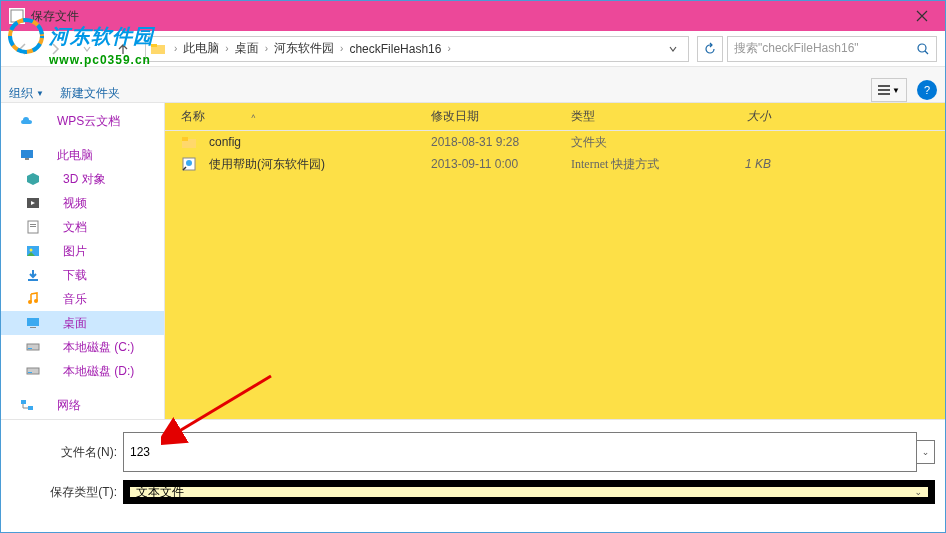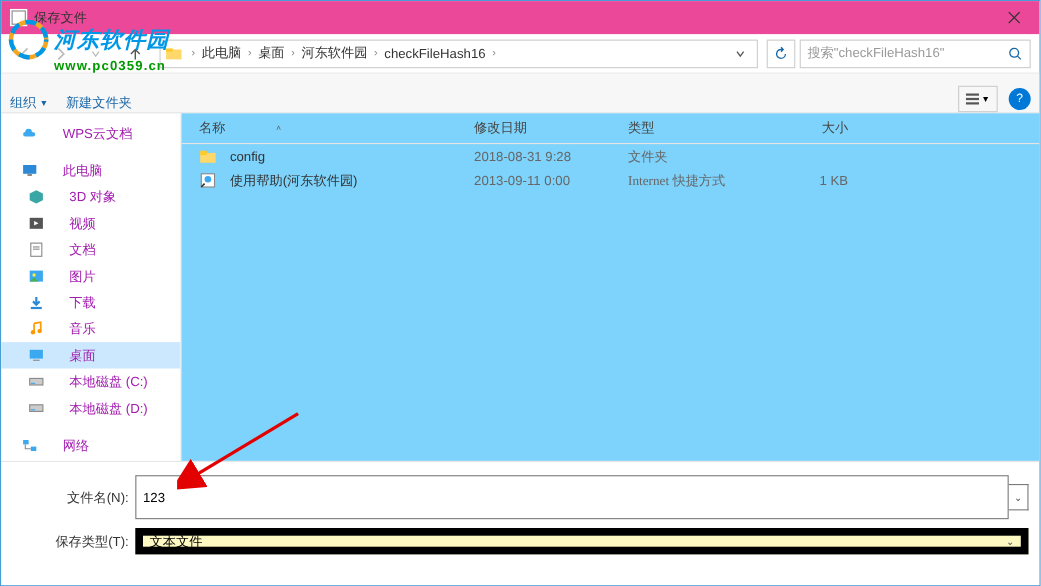--- a/index.html
+++ b/index.html
@@ -30,26 +30,26 @@
 .help-btn { width: 20px; height: 20px; border-radius: 50%; background: #0078d7; color: #fff; display: flex; align-items: center; justify-content: center; font-size: 11px; cursor: pointer; }
 
 .main { display: flex; height: 316px; }
 .sidebar { width: 164px; border-right: 1px solid #e5e5e5; overflow: hidden; padding-top: 6px; }
 .sb-item { height: 24px; display: flex; align-items: center; padding-left: 18px; gap: 22px; cursor: pointer; color: #a21caf; }
 .sb-item.lvl2 { padding-left: 24px; }
 .sb-item.sel { background: #cce8ff; }
 .sb-sep { height: 10px; }
 .sb-ico { width: 16px; height: 16px; display: flex; align-items: center; justify-content: center; flex-shrink: 0; }
 
-.filelist { flex: 1; background: #7dd3fc; }
+.filelist { flex: 1; background: #fde047; }
 .fl-header { display: flex; height: 28px; align-items: center; border-bottom: 1px solid #e5e5e5; color: #444; padding-left: 16px; }
 .col-name { width: 250px; display: flex; align-items: center; gap: 6px; }
 .col-date { width: 140px; }
 .col-type { width: 140px; font-family: Liberation Serif, serif; }
-.col-size { width: 80px; text-align: right; padding-right: 20px; }
+.col-size { width: 80px; text-align: right; padding-right: 20px; font-style: italic; }
 .sort-ind { font-size: 8px; color: #666; margin-left: 40px; }
 .fl-row { display: flex; height: 22px; align-items: center; padding-left: 16px; color: #333; cursor: pointer; }
 .fl-row .col-date, .fl-row .col-type, .fl-row .col-size { color: #666; }
 .row-ico { width: 16px; height: 16px; margin-right: 6px; }
 
 .bottom { border-top: 1px solid #e5e5e5; padding: 12px 10px 10px; position: relative; }
 .field-row { display: flex; align-items: center; margin-bottom: 8px; }
 .field-lbl { width: 112px; text-align: right; padding-right: 6px; color: #333; }
 .field-input { flex: 1; height: 40px; border: 1px solid #7a7a7a; padding: 0 6px; font-size: 12px; background: #fff; }
 .field-select { flex: 1; height: 24px; border: 7px solid #000000; padding: 0 6px; font-size: 12px; background: #fef9c3; display: flex; align-items: center; justify-content: space-between; cursor: pointer; }

